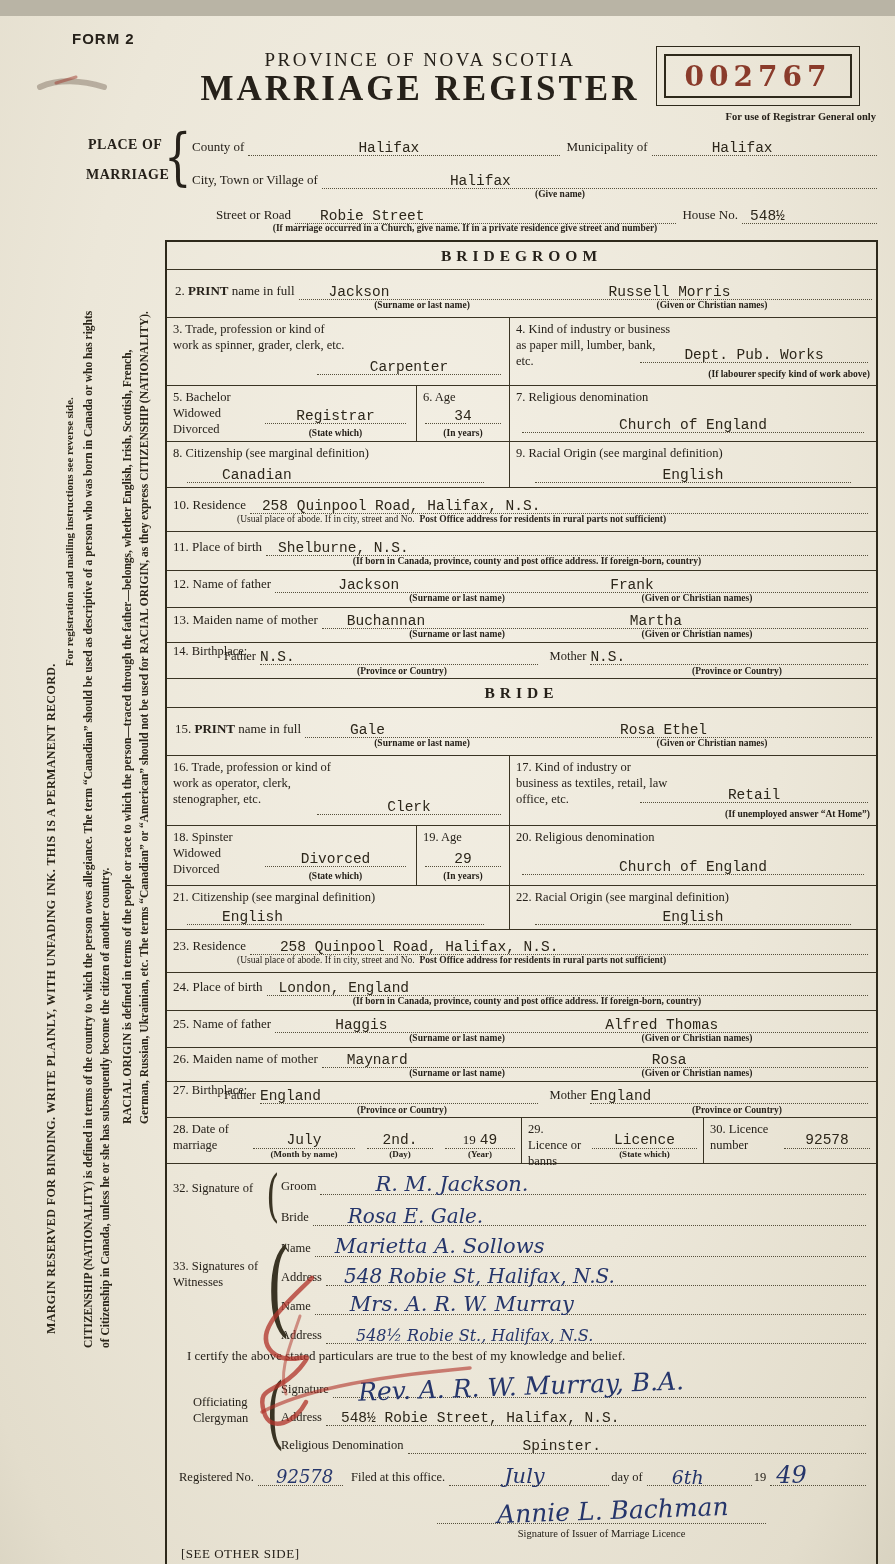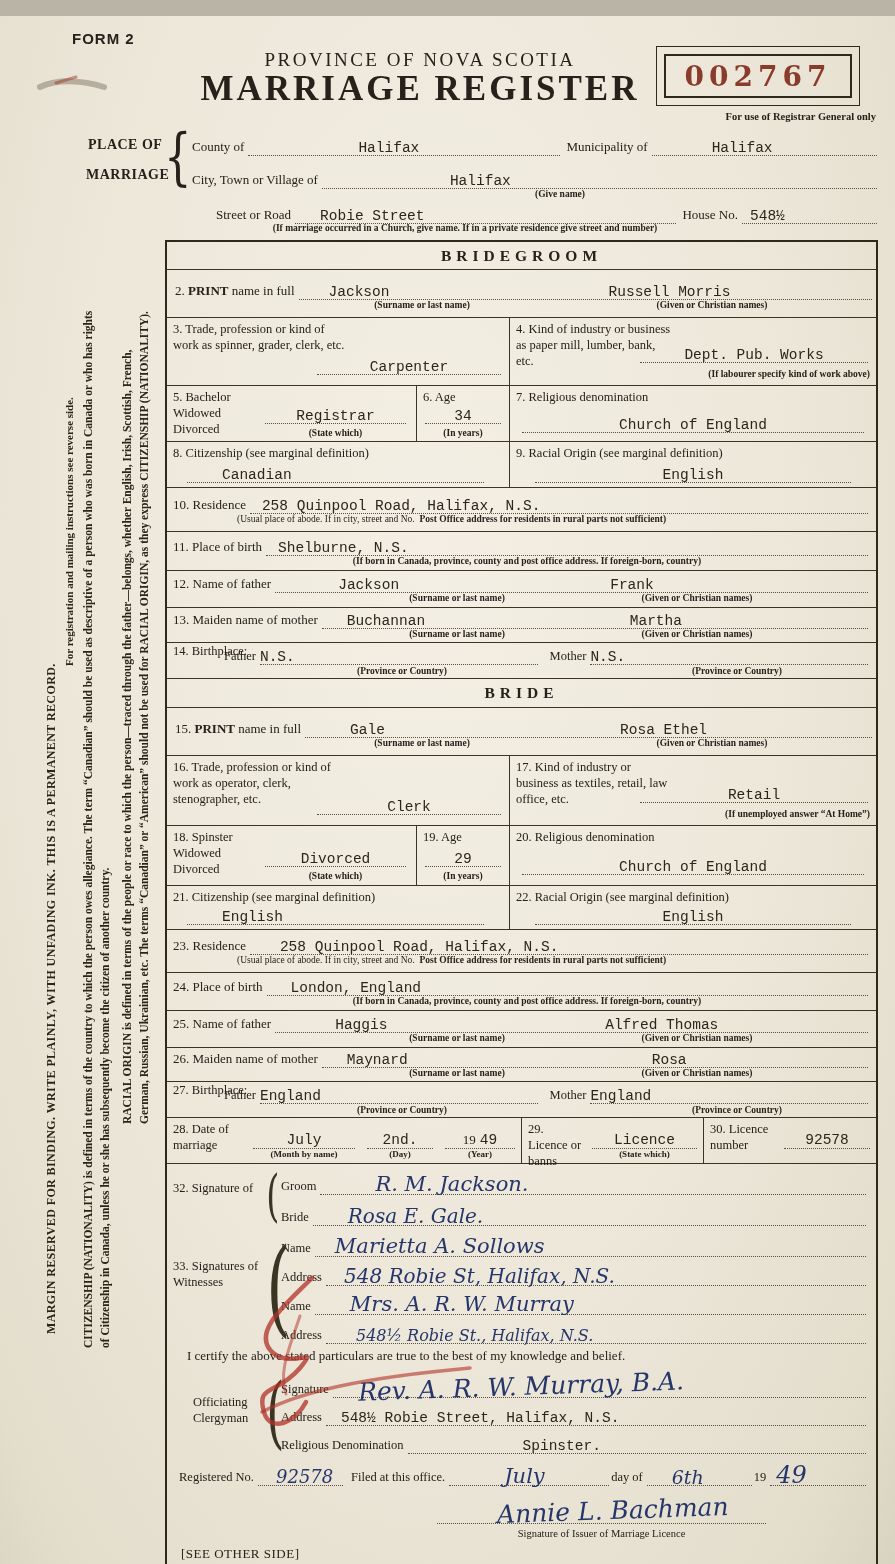--- a/index.html
+++ b/index.html
@@ -309,21 +309,21 @@
       </div>
       <div class="capline" style="height:16px">
         <span class="cap" style="left:70px"><span style="font-weight:normal">(Usual place of abode.   If in city, street and No.</span>&nbsp;&nbsp;<b>Post Office address for residents in rural parts not sufficient)</b></span>
       </div>
     </div>
 
     <div class="row" style="height:38px">
       <div class="flexline" style="height:23px;padding:0 8px 0 6px">
         <span class="lbl"><span>24.</span> <span>Place of birth</span></span>
         <span class="fill">
-          <span class="typed" style="position:absolute;left:24px;bottom:0">London, England</span>
+          <span class="typed" style="position:absolute;left:12px;bottom:0">London, England</span>
         </span>
       </div>
       <div class="capline" style="height:13px">
         <span class="cap" style="left:120px;width:480px">(If born in Canada, province, county and post office address.   If foreign-born, country)</span>
       </div>
     </div>
 
     <div class="row" style="height:37px">
       <div class="flexline" style="height:22px;padding:0 8px 0 6px">
         <span class="lbl"><span>25.</span> <span>Name of father</span></span>

